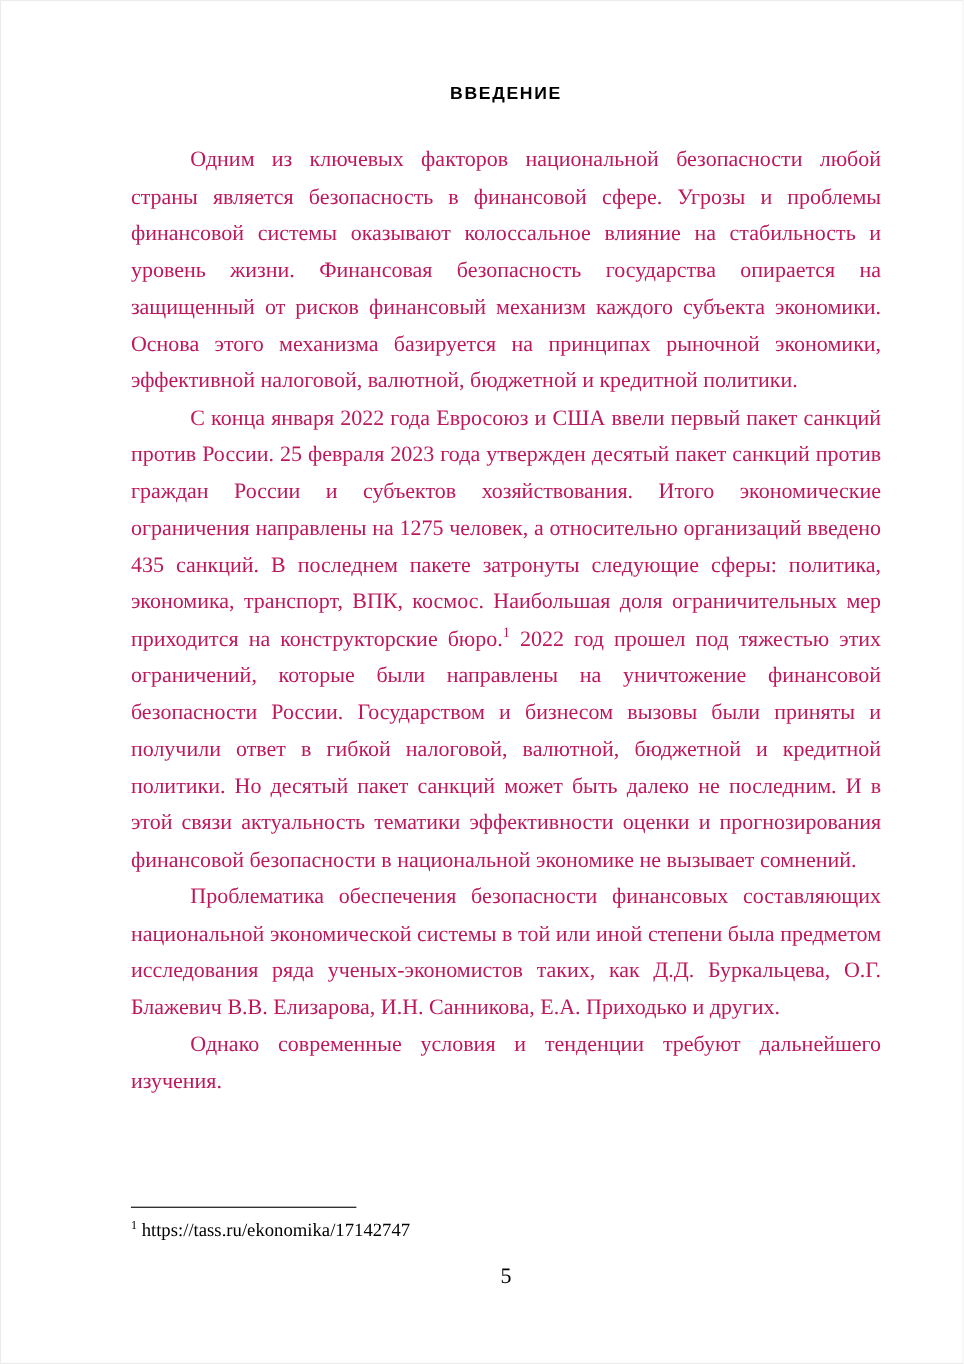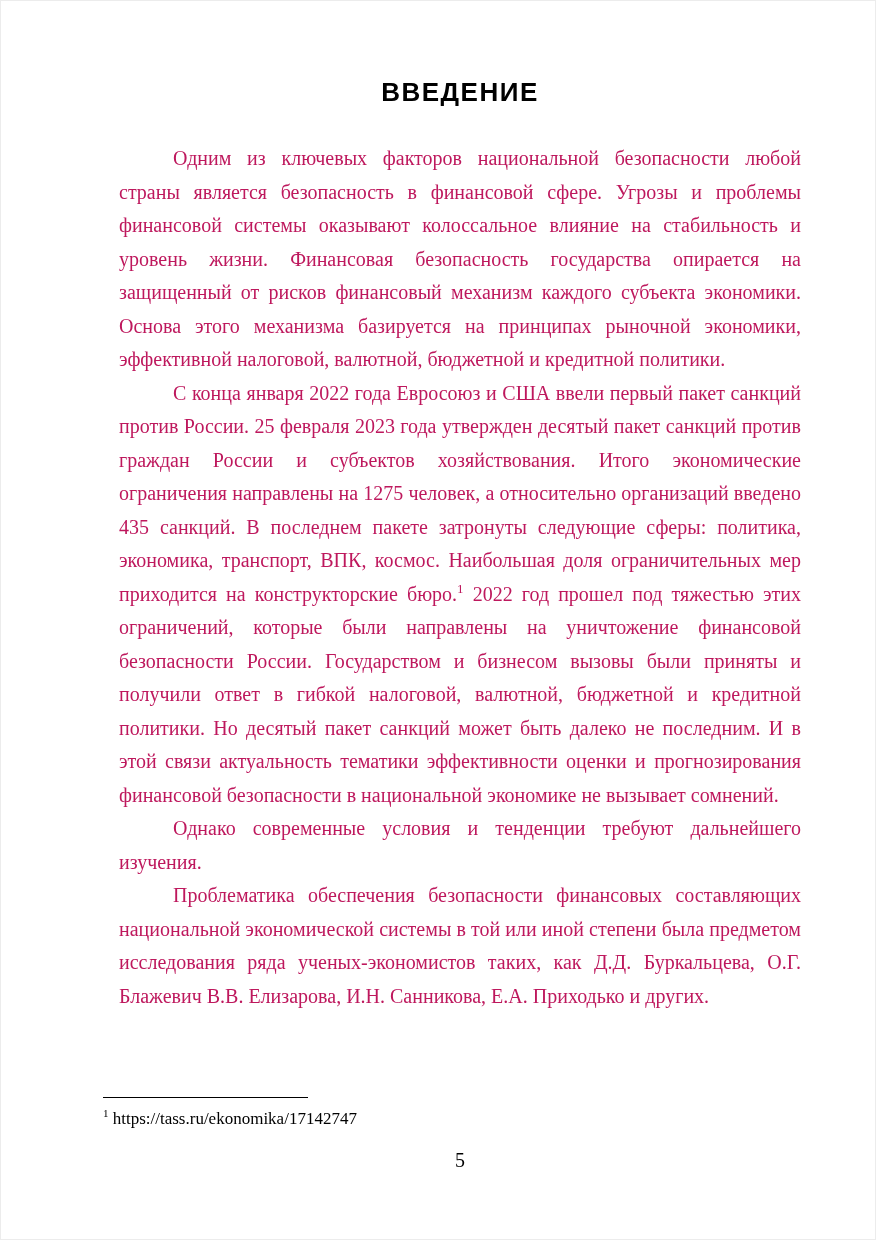--- a/index.html
+++ b/index.html
@@ -22,21 +22,21 @@
 
   .content {
     position: absolute;
     top: 76px;
     left: 118px;
     width: 682px;
   }
 
   .title {
     font-family: "Liberation Sans", "DejaVu Sans", sans-serif;
-    font-size: 26px;
+    font-size: 16px;
     font-weight: bold;
     letter-spacing: 1.5px;
     text-align: center;
     margin-bottom: 34px;
     color: #000000;
   }
 
   .para {
     font-size: 20px;
     line-height: 33.5px;
@@ -49,21 +49,21 @@
 
   .fn-marker {
     font-size: 13px;
     line-height: 0;
     vertical-align: super;
   }
 
   .footnote-area {
     position: absolute;
     top: 1096px;
-    left: 102px;
+    left: 118px;
     width: 682px;
   }
 
   .footnote-rule {
     border: none;
     border-top: 1px solid #000000;
     width: 205px;
     margin-bottom: 10px;
   }
 
@@ -93,23 +93,23 @@
 <div class="page">
 
   <div class="content">
 
     <h1 class="title">ВВЕДЕНИЕ</h1>
 
     <p class="para">Одним из ключевых факторов национальной безопасности любой страны является безопасность в финансовой сфере. Угрозы и проблемы финансовой системы оказывают колоссальное влияние на стабильность и уровень жизни. Финансовая безопасность государства опирается на защищенный от рисков финансовый механизм каждого субъекта экономики. Основа этого механизма базируется на принципах рыночной экономики, эффективной налоговой, валютной, бюджетной и кредитной политики.</p>
 
     <p class="para"><span>С конца января 2022 года Евросоюз и США ввели первый пакет санкций против России. 25 февраля 2023 года утвержден десятый пакет санкций против граждан России и субъектов хозяйствования. Итого экономические ограничения направлены на 1275 человек, а относительно организаций введено 435 санкций. В последнем пакете затронуты следующие сферы: политика, экономика, транспорт, ВПК, космос. Наибольшая доля ограничительных мер приходится на конструкторские бюро.</span><sup class="fn-marker">1</sup><span> 2022 год прошел под тяжестью этих ограничений, которые были направлены на уничтожение финансовой безопасности России. Государством и бизнесом вызовы были приняты и получили ответ в гибкой налоговой, валютной, бюджетной и кредитной политики. Но десятый пакет санкций может быть далеко не последним. И в этой связи актуальность тематики эффективности оценки и прогнозирования финансовой безопасности в национальной экономике не вызывает сомнений.</span></p>
 
+    <p class="para">Проблематика обеспечения безопасности финансовых составляющих национальной экономической системы в той или иной степени была предметом исследования ряда ученых-экономистов таких, как Д.Д. Буркальцева, О.Г. Блажевич В.В. Елизарова, И.Н. Санникова, Е.А. Приходько и других.</p>
+
     <p class="para">Однако современные условия и тенденции требуют дальнейшего изучения.</p>
-
-    <p class="para">Проблематика обеспечения безопасности финансовых составляющих национальной экономической системы в той или иной степени была предметом исследования ряда ученых-экономистов таких, как Д.Д. Буркальцева, О.Г. Блажевич В.В. Елизарова, И.Н. Санникова, Е.А. Приходько и других.</p>
 
   </div>
 
   <div class="footnote-area">
     <hr class="footnote-rule">
     <p class="footnote"><sup class="fn-marker">1</sup><span> https://tass.ru/ekonomika/17142747</span></p>
   </div>
 
   <div class="page-number">5</div>
 

